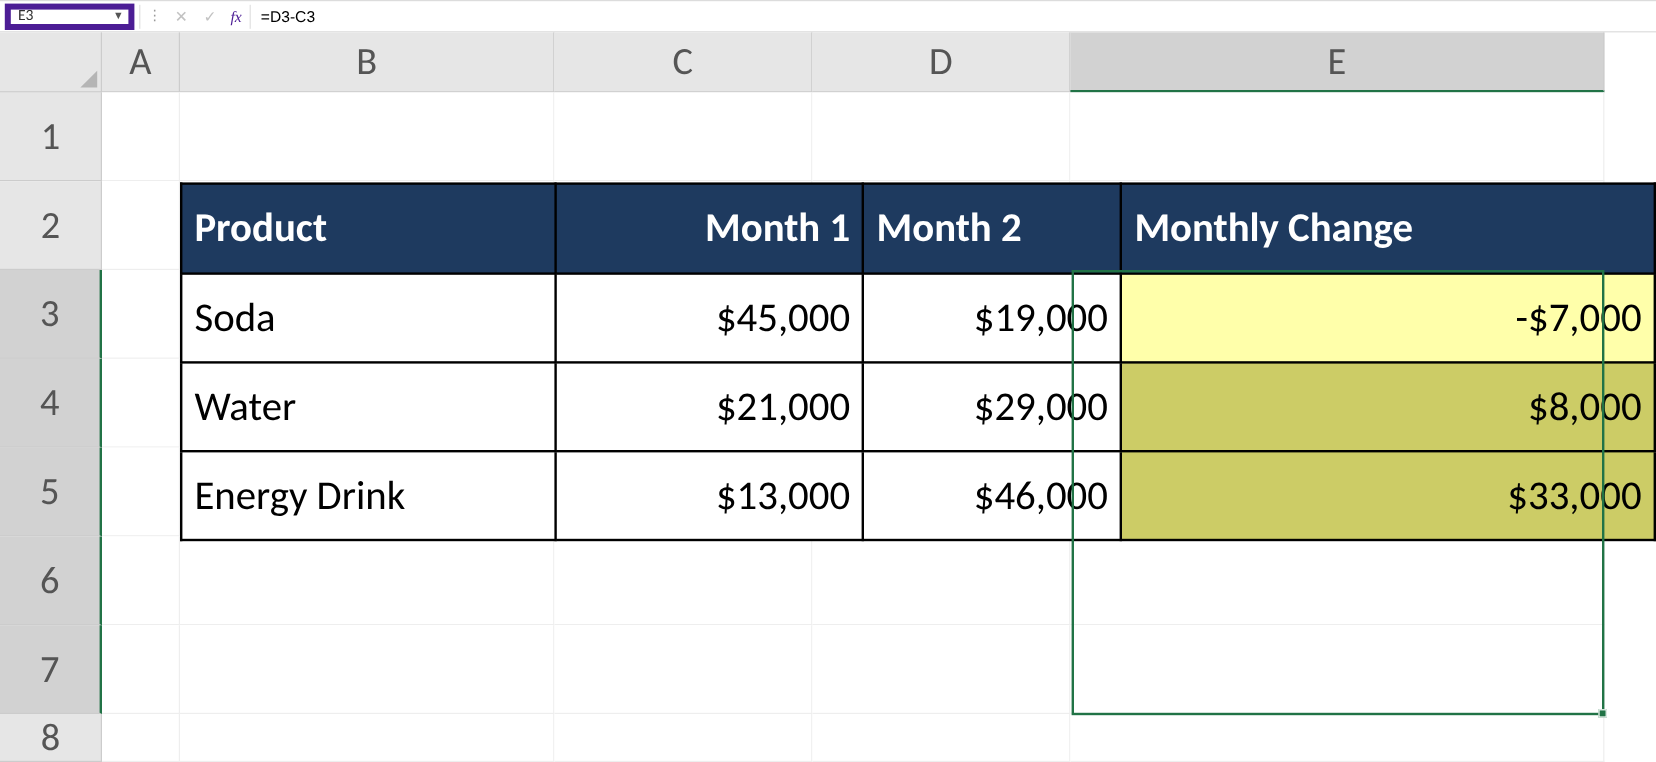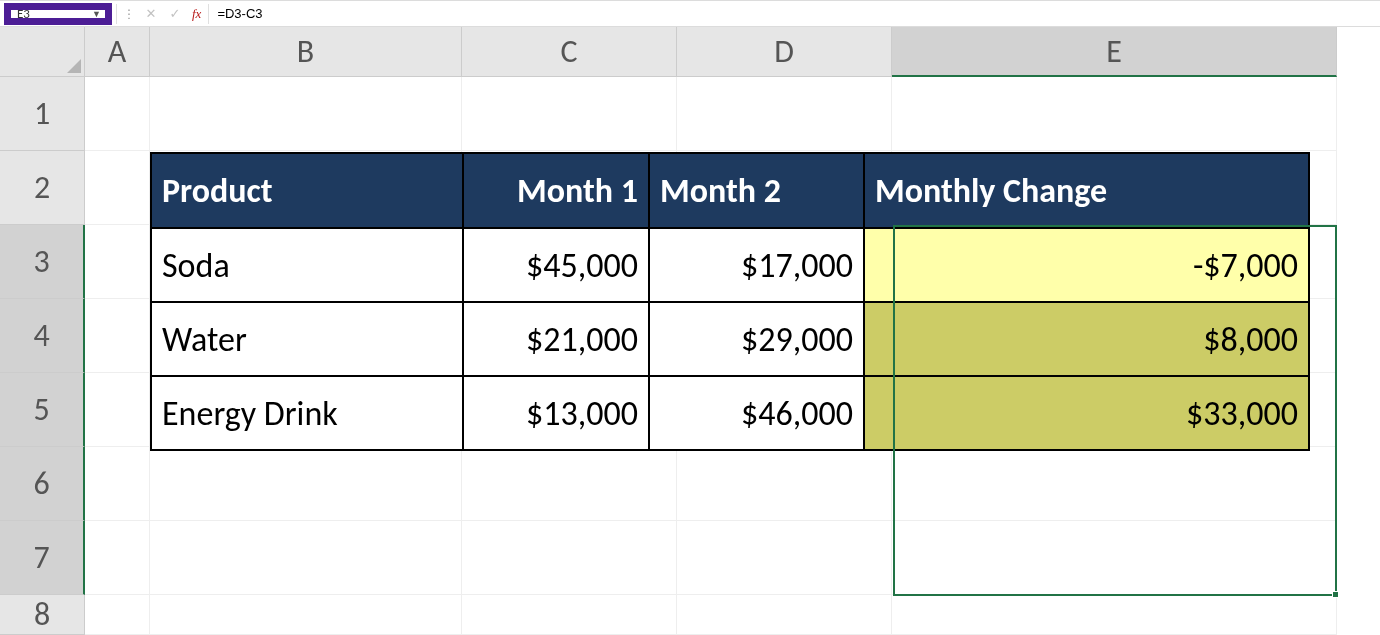--- a/index.html
+++ b/index.html
@@ -26,21 +26,21 @@
       height: 27px;
       font-size: 12px;
       color: #333;
     }
     .namebox {
       width: 108px;
       height: 22px;
       margin-left: 4px;
       margin-right: 2px;
       background: #fff;
-      border: 7px solid #4c1d95;
+      border: 5px solid #4c1d95;
       display: flex;
       align-items: center;
       justify-content: space-between;
       padding: 0 4px 0 6px;
       font-size: 13px;
     }
     .namebox-dropdown {
       font-size: 9px;
       color: #555;
     }
@@ -63,21 +63,21 @@
       justify-content: center;
       color: #aaa;
       font-size: 13px;
     }
     .formula-btn.disabled {
       color: #c2c2c2;
     }
     .fx {
       font-style: italic;
       font-family: "Times New Roman", serif;
-      color: #b91c1c;
+      color: #4c1d95;
       font-size: 13px;
       padding: 0 5px;
     }
     .formula-input {
       flex: 1;
       height: 22px;
       padding: 0 6px;
       border: none;
       outline: none;
       font-size: 13px;
@@ -177,21 +177,21 @@
     }
     .data-table td.change {
       text-align: right;
       background: #cccc66;
     }
     .data-table tr.active-row td.change {
       background: #ffffaa;
     }
 
     .col-b { width: 312px; }
-    .col-c { width: 186px; text-align: right !important; }
+    .col-c { width: 257px; text-align: right !important; }
     .col-d { width: 215px; text-align: center; }
     .col-e { width: 445px; text-align: center; }
     
     
     .selection-outline {
       position: absolute;
       border: 2px solid #217346;
       pointer-events: none;
     }
     .selection-handle {
@@ -294,21 +294,21 @@
       <th class="col-b">Product</th>
       <th class="col-c">Month 1</th>
       <th class="col-d">Month 2</th>
       <th class="col-e">Monthly Change</th>
     </tr>
   </thead>
   <tbody>
     <tr class="active-row">
       <td>Soda</td>
       <td class="num">$45,000</td>
-      <td class="num">$17,000</td>
+      <td class="num">$19,000</td>
       <td class="change">-$7,000</td>
     </tr>
     <tr>
       <td>Water</td>
       <td class="num">$21,000</td>
       <td class="num">$29,000</td>
       <td class="change">$8,000</td>
     </tr>
     <tr>
       <td>Energy Drink</td>

